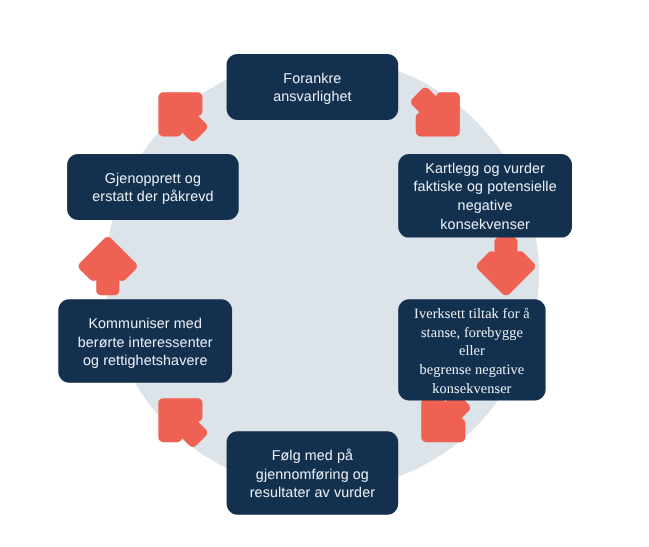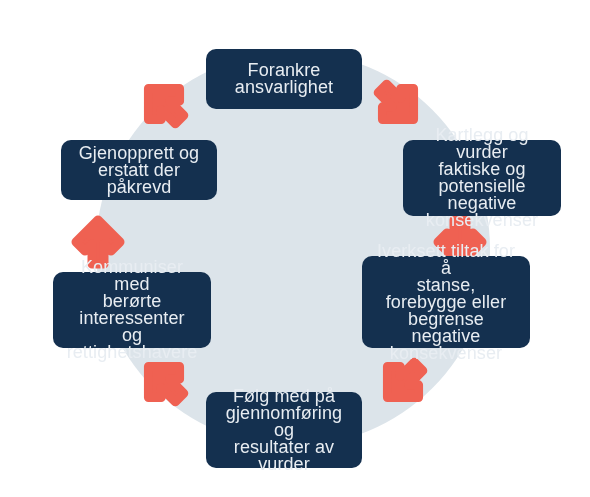--- a/index.html
+++ b/index.html
@@ -31,30 +31,30 @@
   .node {
     position: absolute;
     background: #14304f;
     color: #e8edf2;
     border-radius: 10px;
     box-sizing: border-box;
     display: flex;
     align-items: center;
     justify-content: center;
     text-align: center;
-    font-size: 18px;
+    font-size: 13px;
     line-height: 17px;
     padding: 9px 12px;
     letter-spacing: 0.1px;
     white-space: pre-line;
     z-index: 3;
   }
   .node-top      { left: 206px; top: 49px;  width: 156px; height: 60px; }
-  .node-right-up { left: 362px; top: 140px; width: 158px; height: 76px; margin-left: 41px; }
-  .node-right-dn { left: 362px; top: 256px; width: 168px; height: 92px; }
+  .node-right-up { left: 362px; top: 140px; width: 158px; height: 76px; }
+  .node-right-dn { left: 362px; top: 272px; width: 134px; height: 92px; font-family: Liberation Serif, serif; }
   .node-bottom   { left: 206px; top: 392px; width: 156px; height: 76px; }
   .node-left-dn  { left: 53px;  top: 272px; width: 158px; height: 76px; }
   .node-left-up  { left: 61px;  top: 140px; width: 156px; height: 60px; }
 
   .arrow {
     position: absolute;
     z-index: 2;
   }
   .arrow svg { display: block; overflow: visible; }
 

